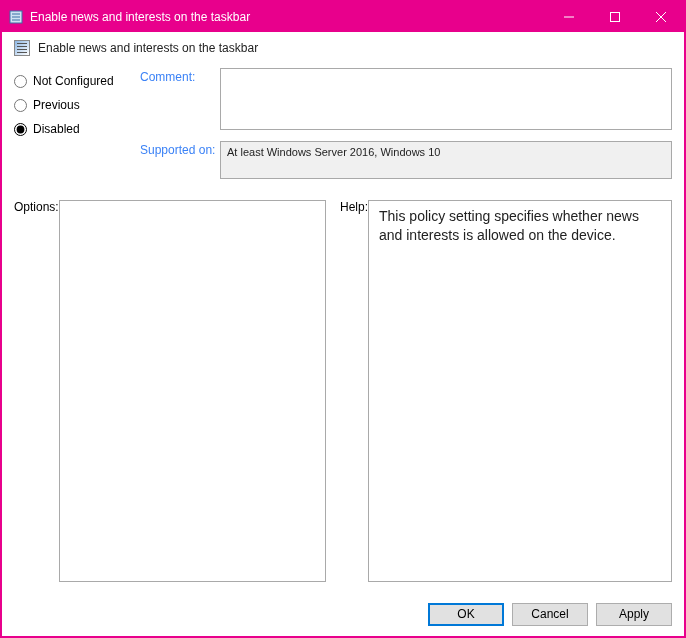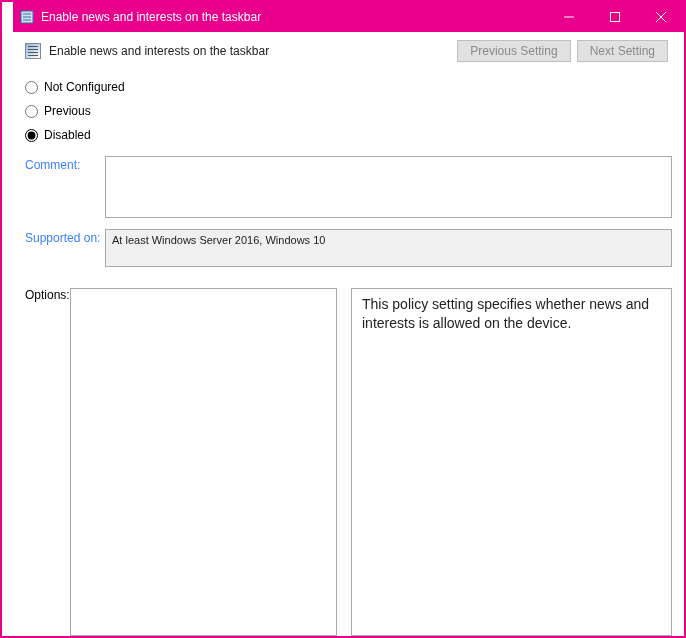--- a/index.html
+++ b/index.html
@@ -1,29 +1,29 @@
 <!DOCTYPE html>
 <html><head>
 <meta charset="utf-8">
 <style>
 * { box-sizing: border-box; margin: 0; padding: 0; }
 body { font-family: "Segoe UI", Tahoma, sans-serif; font-size: 12px; background: #fff; }
-.window { width: 686px; height: 638px; border: 2px solid #e8008c; display: flex; flex-direction: column; background: #fff; padding-left: 11px; }
+.window { width: 686px; height: 638px; border: 2px solid #e8008c; display: flex; flex-direction: column; background: #fff; }
 .titlebar { height: 30px; background: #e8008c; display: flex; align-items: center; color: #fff; }
 .titlebar .icon { width: 16px; height: 16px; margin-left: 6px; margin-right: 6px; display: flex; align-items: center; justify-content: center; }
 .titlebar .title { flex: 1; font-size: 12px; }
 .titlebar .winbtn { width: 46px; height: 30px; display: flex; align-items: center; justify-content: center; cursor: pointer; }
 .titlebar .winbtn svg { stroke: #fff; }
 .header { display: flex; align-items: center; padding: 8px 12px 2px 12px; }
 .header .hicon { width: 16px; height: 16px; margin-right: 8px; background: linear-gradient(135deg,#8db7e4,#fff); border:1px solid #888; position:relative; }
 .header .hicon::after { content:""; position:absolute; left:2px; top:2px; right:2px; bottom:2px; background: repeating-linear-gradient(0deg,#555 0,#555 1px,transparent 1px,transparent 3px); }
 .header .htitle { flex: 1; color: #222; font-size: 12px; }
 .header .navbtns { display: flex; gap: 6px; padding-right: 4px; }
 .navbtn { height: 22px; padding: 0 12px; background: #e1e1e1; border: 1px solid #c0c0c0; color: #8a8a8a; font-size: 12px; cursor: default; }
-.upper { display: flex; padding: 10px 12px 4px 12px; gap: 14px; flex-direction: column; }
+.upper { display: flex; padding: 10px 12px 4px 12px; gap: 14px; }
 .radios { width: 112px; display: flex; flex-direction: column; gap: 10px; padding-top: 6px; }
 .radio-row { display: flex; align-items: center; gap: 6px; color: #000; font-size: 12px; cursor: pointer; }
 .radio-row input { cursor: pointer; accent-color: #000; }
 .fields { flex: 1; display: flex; flex-direction: column; }
 .frow { display: flex; align-items: flex-start; margin-bottom: 8px; }
 .flabel { width: 80px; color: #3b82f6; font-size: 12px; padding-top: 2px; }
 .textarea-wrap { flex: 1; position: relative; }
 .textarea { width: 100%; border: 1px solid #a9a9a9; background: #fff; font-family: inherit; font-size: 11px; padding: 4px 18px 4px 6px; resize: none; overflow-y: scroll; color: #222; }
 .comment-area { height: 62px; }
 .supported-area { height: 38px; background: #f0f0f0; color: #222; }
@@ -65,24 +65,20 @@
       <svg width="10" height="10" viewBox="0 0 10 10">
           <line x1="0" y1="0" x2="10" y2="10" stroke-width="1"></line>
           <line x1="10" y1="0" x2="0" y2="10" stroke-width="1"></line>
         </svg>
     </div>
   </div>
 
   <div class="header">
     <div class="hicon"></div>
     <div class="htitle">Enable news and interests on the taskbar</div>
-    <div class="navbtns">
-      <button class="navbtn" disabled="">Previous Setting</button>
-      <button class="navbtn" disabled="">Next Setting</button>
-    </div>
   </div>
 
   <div class="upper">
     <div class="radios">
       <label class="radio-row">
         <input type="radio" name="state" style="">
         <span>Not Configured</span>
       </label>
       <label class="radio-row">
         <input type="radio" name="state" style="">
@@ -108,17 +104,23 @@
       </div>
     </div>
   </div>
 
   <div class="lower">
     <div class="col left">
       <div class="col-label">Options:</div>
       <div class="panel options"></div>
     </div>
     <div class="col">
+      <div class="col-label">Help:</div>
       <div class="panel">This policy setting specifies whether news and interests is allowed on the device.</div>
     </div>
   </div>
 
+  <div class="bottombar">
+    <button class="btn default">OK</button>
+    <button class="btn">Cancel</button>
+    <button class="btn">Apply</button>
+  </div>
 </div>
 
 </body></html>

